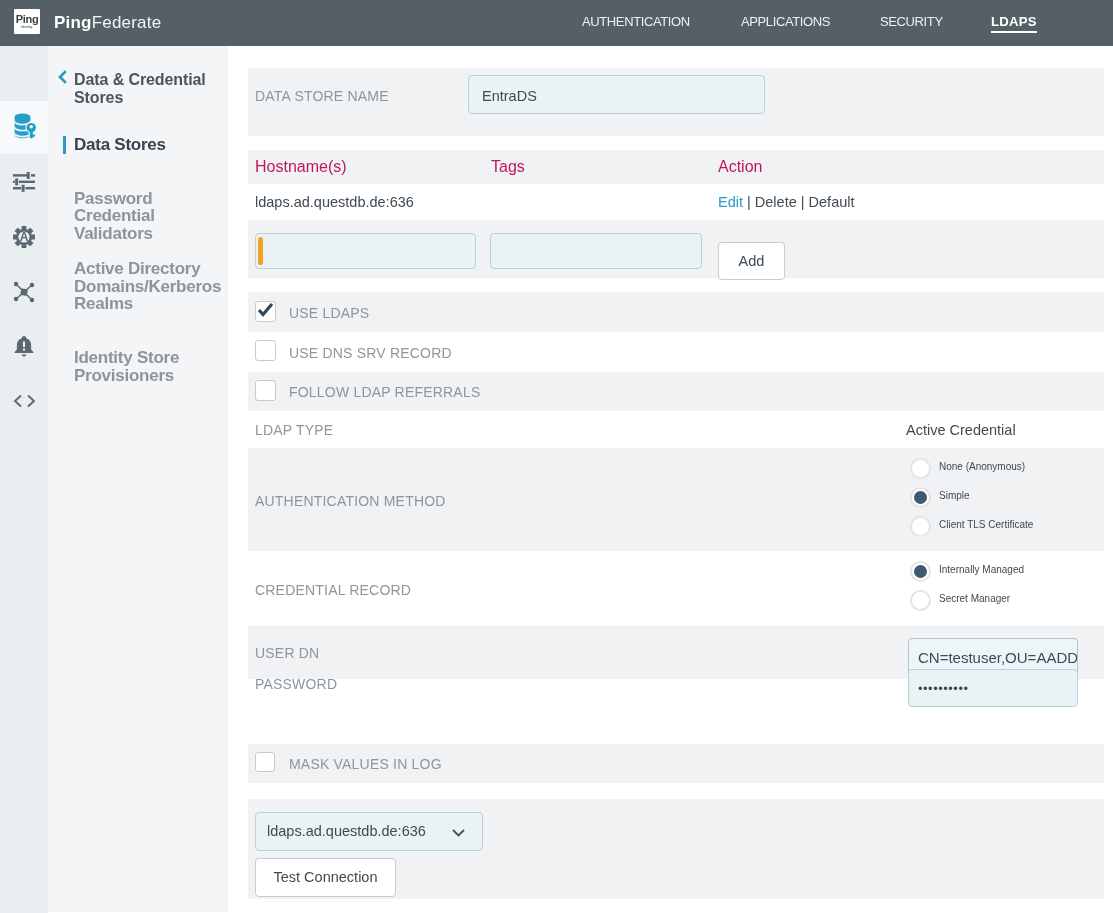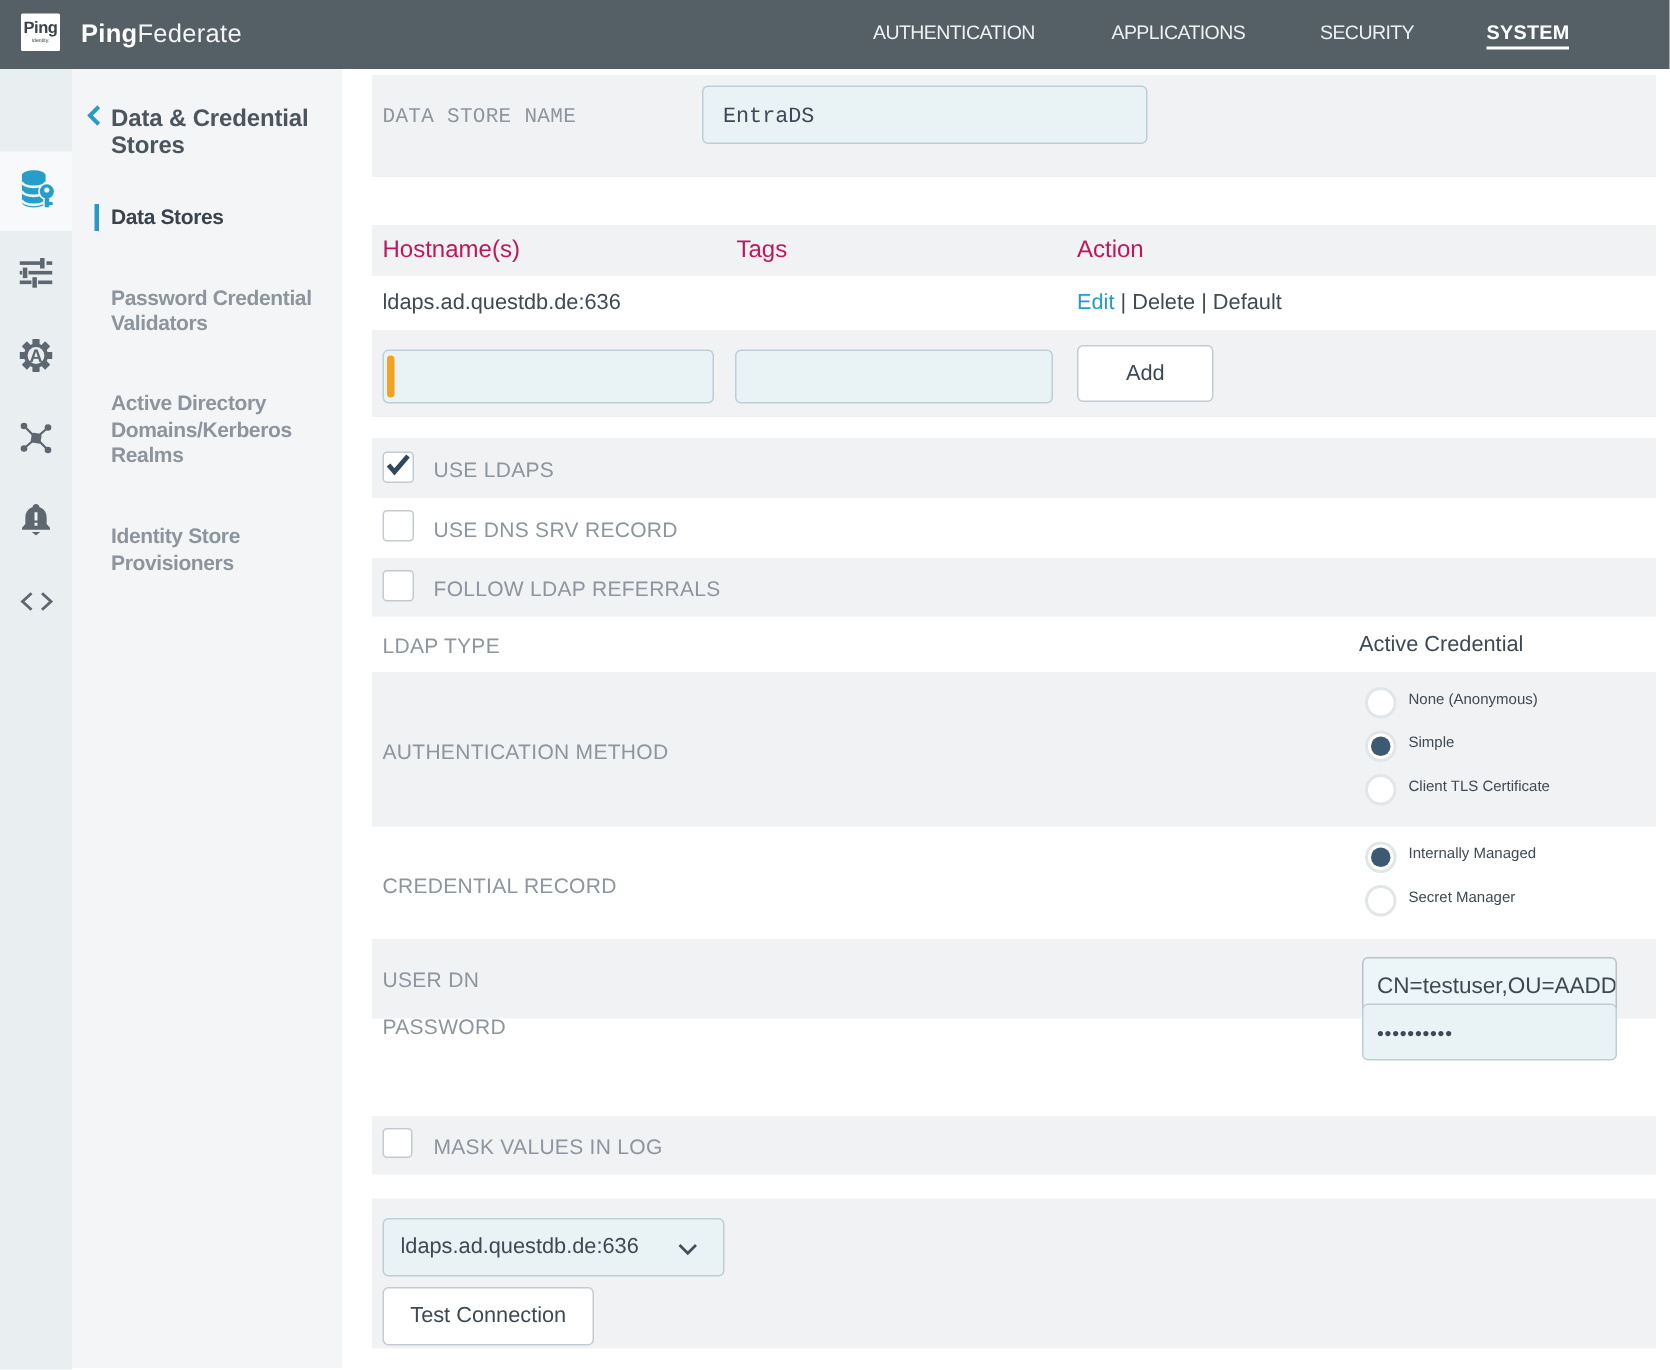--- a/index.html
+++ b/index.html
@@ -20,21 +20,21 @@
 
   
   #rail { position:absolute; left:0; top:46px; width:48px; height:867px; background:#e9eef1; }
   #railactive { position:absolute; left:0; top:55px; width:48px; height:53px; background:#f7f9fa; }
   .ric { position:absolute; left:13px; }
 
   
   #sidebar { position:absolute; left:48px; top:46px; width:180px; height:866px; background:#f3f5f6; }
   #sb-chv { position:absolute; left:10px; top:23px; width:10px; height:16px; }
   #sb-head { position:absolute; left:26px; top:25px; width:145px; font-size:16px; font-weight:bold; color:#4b555e; line-height:18px; letter-spacing:-0.1px; }
-  .sb-item { position:absolute; left:26px; width:155px; font-size:14px; font-weight:bold; color:#8c959d; line-height:17.5px; letter-spacing:-0.25px; }
+  .sb-item { position:absolute; left:26px; width:155px; font-size:17px; font-weight:bold; color:#8c959d; line-height:17.5px; letter-spacing:-0.25px; }
   #sb-active { color:#39434d; }
   #sb-bar { position:absolute; left:15px; top:90px; width:3px; height:18px; background:#2a9ac2; }
 
   
   .row { position:absolute; left:248px; width:856px; }
   .gray { background:#f0f2f4; }
   .lbl { position:absolute; left:7px; font-size:14px; color:#8d969e; letter-spacing:0.2px; }
   .dark { color:#3d4954; }
   .inp { position:absolute; background:#e9f3f6; border:1px solid #bccfd6; border-radius:4px; font-size:14.5px; color:#3d4a55; line-height:37px; white-space:nowrap; overflow:hidden; }
   .btn { position:absolute; background:#fff; border:1px solid #c6cbcf; border-radius:4px; font-size:14.5px; color:#3d4a55; text-align:center; }
@@ -49,21 +49,21 @@
 
 <div id="topbar">
   <div id="logo">
       <div class="p1">Ping</div>
       <div class="p2">Identity.</div>
     </div>
   <div id="brand"><b>Ping</b><span>Federate</span></div>
   <div class="nav" style="left:582px;">AUTHENTICATION</div>
   <div class="nav" style="left:741px;">APPLICATIONS</div>
   <div class="nav" style="left:880px;">SECURITY</div>
-  <div class="nav sys" style="left:991px;">SYSTEM</div>
+  <div class="nav sys" style="left:991px;">LDAPS</div>
 </div>
 
 <div id="rail">
   <div id="railactive"></div>
 
   <svg class="ric" style="top:67px;" width="24" height="26" viewBox="0 0 24 26">
     <path fill="#259fc8" d="M1.6,3.9 a7.9,3.4 0 0 1 15.8,0 V21.9 a7.9,3.4 0 0 1 -15.8,0 Z"></path>
     <path d="M1.6,8.2 a7.9,3.4 0 0 0 15.8,0 M1.6,14.2 a7.9,3.4 0 0 0 15.8,0 M1.6,20.2 a7.9,3.4 0 0 0 15.8,0" stroke="#eef3f5" stroke-width="1.7" fill="none"></path>
     <circle cx="18.2" cy="14.6" r="5.8" fill="#f2f6f7"></circle>
     <rect x="15.8" y="18" width="5" height="8" fill="#f2f6f7"></rect>
@@ -141,41 +141,41 @@
       <polyline points="8.6,1.6 2.2,8 8.6,14.4" stroke="#2a9ac2" stroke-width="2.9" fill="none"></polyline>
     </svg>
   <div id="sb-head">Data &amp; Credential Stores</div>
   <div id="sb-bar"></div>
   <div class="sb-item" id="sb-active" style="top:90px;">Data Stores</div>
   <div class="sb-item" style="top:143.5px;">Password Credential Validators</div>
   <div class="sb-item" style="top:214px;">Active Directory Domains/Kerberos Realms</div>
   <div class="sb-item" style="top:303px;">Identity Store Provisioners</div>
 </div>
 
-<div class="row gray" style="top:50px; height:68px;font-family:Liberation Mono, monospace;">
+<div class="row gray" style="top:68px; height:68px;">
   <div class="lbl" style="top:20px;">DATA STORE NAME</div>
   <div class="inp" style="left:220px; top:7px; width:297px; height:39px; padding-left:13px; line-height:41px;">EntraDS</div>
 </div>
 
 <div class="row gray" style="top:150px; height:34px; font-weight:normal; font-size:16px; color:#be185d;">
   <div class="abs" style="left:7px; top:8px;">Hostname(s)</div>
   <div class="abs" style="left:243px; top:8px;">Tags</div>
   <div class="abs" style="left:470px; top:8px;">Action</div>
 </div>
 
 <div class="row" style="top:184px; height:36px; font-size:14.5px; color:#3f4a54;">
   <div class="abs" style="left:7px; top:10px;">ldaps.ad.questdb.de:636</div>
   <div class="abs" style="left:470px; top:10px;"><span style="color:#2a9ac2;">Edit</span> | Delete | Default</div>
 </div>
 
 <div class="row gray" style="top:220px; height:58px;">
   <div class="inp" style="left:7px; top:13px; width:221px; height:36px; line-height:34px;"></div>
   <div class="abs" style="left:10px; top:17px; width:5px; height:28px; border-radius:2.5px; background:#f0a41e;"></div>
   <div class="inp" style="left:242px; top:13px; width:212px; height:36px; line-height:34px;"></div>
-  <div class="btn" style="left:470px; top:10px; width:91px; height:38px; line-height:36px;">Add</div>
+  <div class="btn" style="left:470px; top:22px; width:67px; height:38px; line-height:36px;">Add</div>
 </div>
 
 <div class="row gray" style="top:292px; height:40px;">
   <div class="cb" style="top:9px;">
     <svg width="17" height="15" viewBox="0 0 17 15" style="position:absolute;left:1px;top:1px;">
         <path d="M2 7 L6 11.5 L15 1" stroke="#31485c" stroke-width="3.2" fill="none"></path>
       </svg>
   </div>
   <div class="lbl" style="left:41px; top:13px;">USE LDAPS</div>
 </div>

